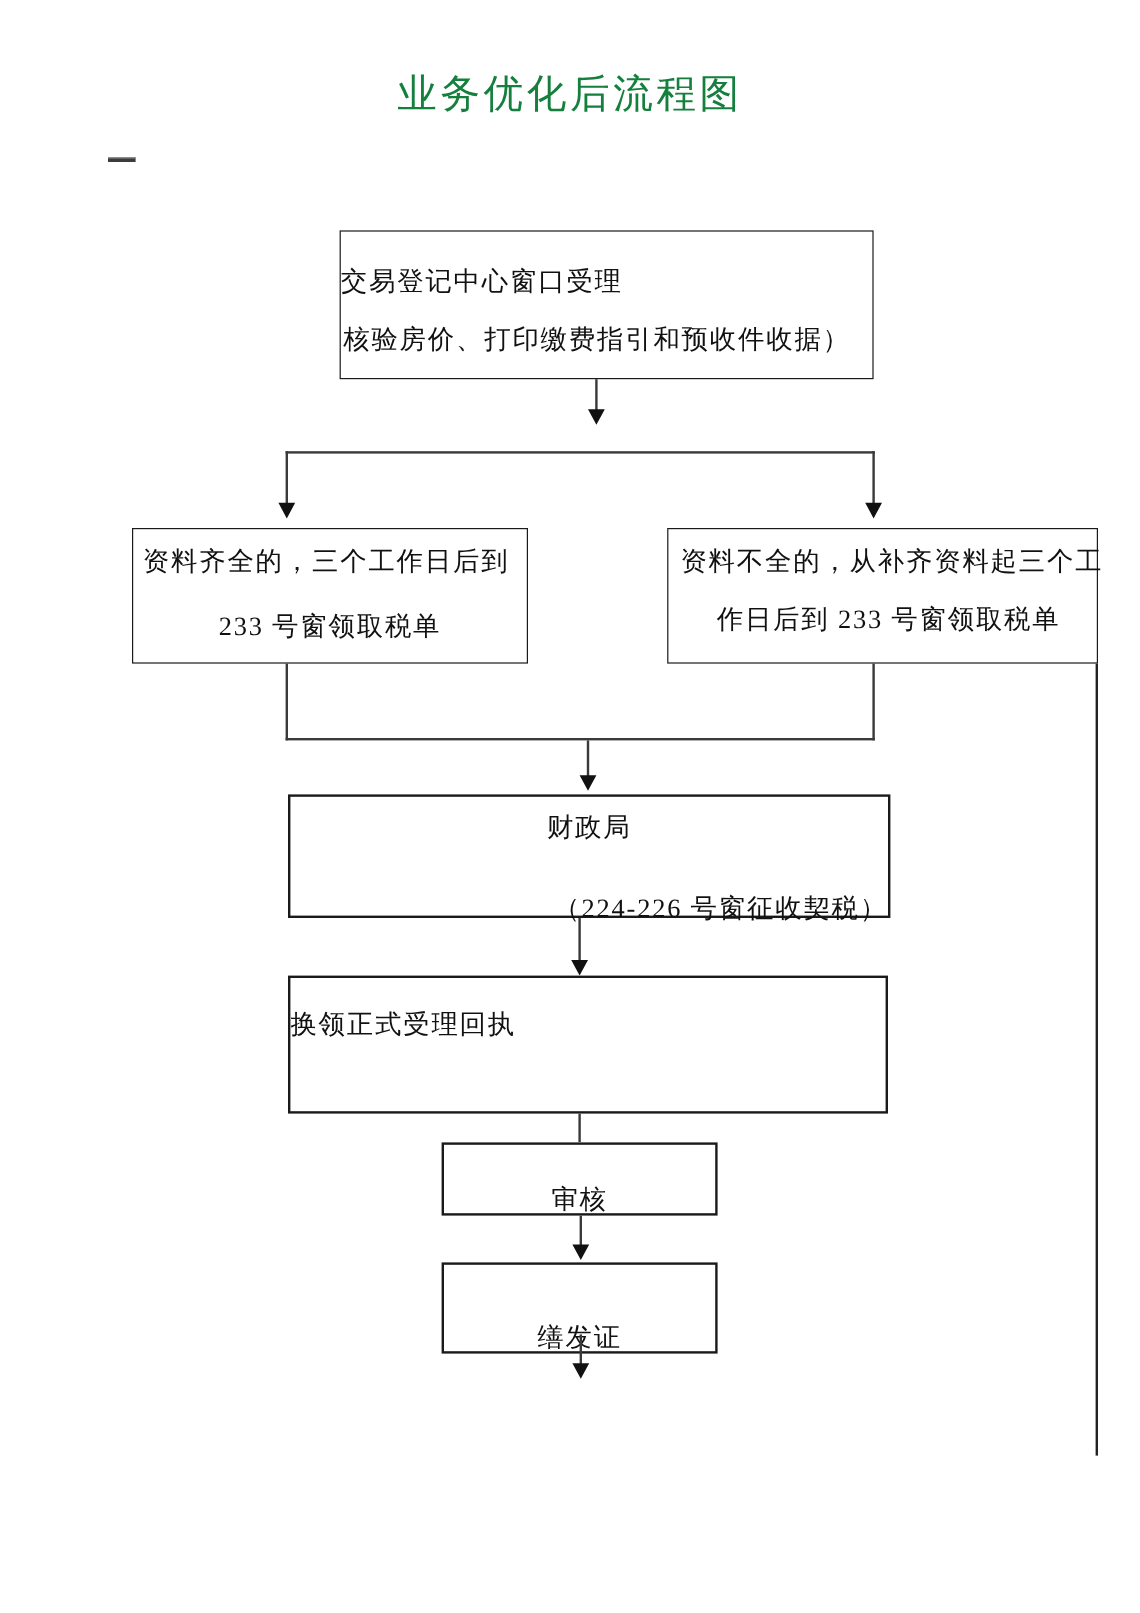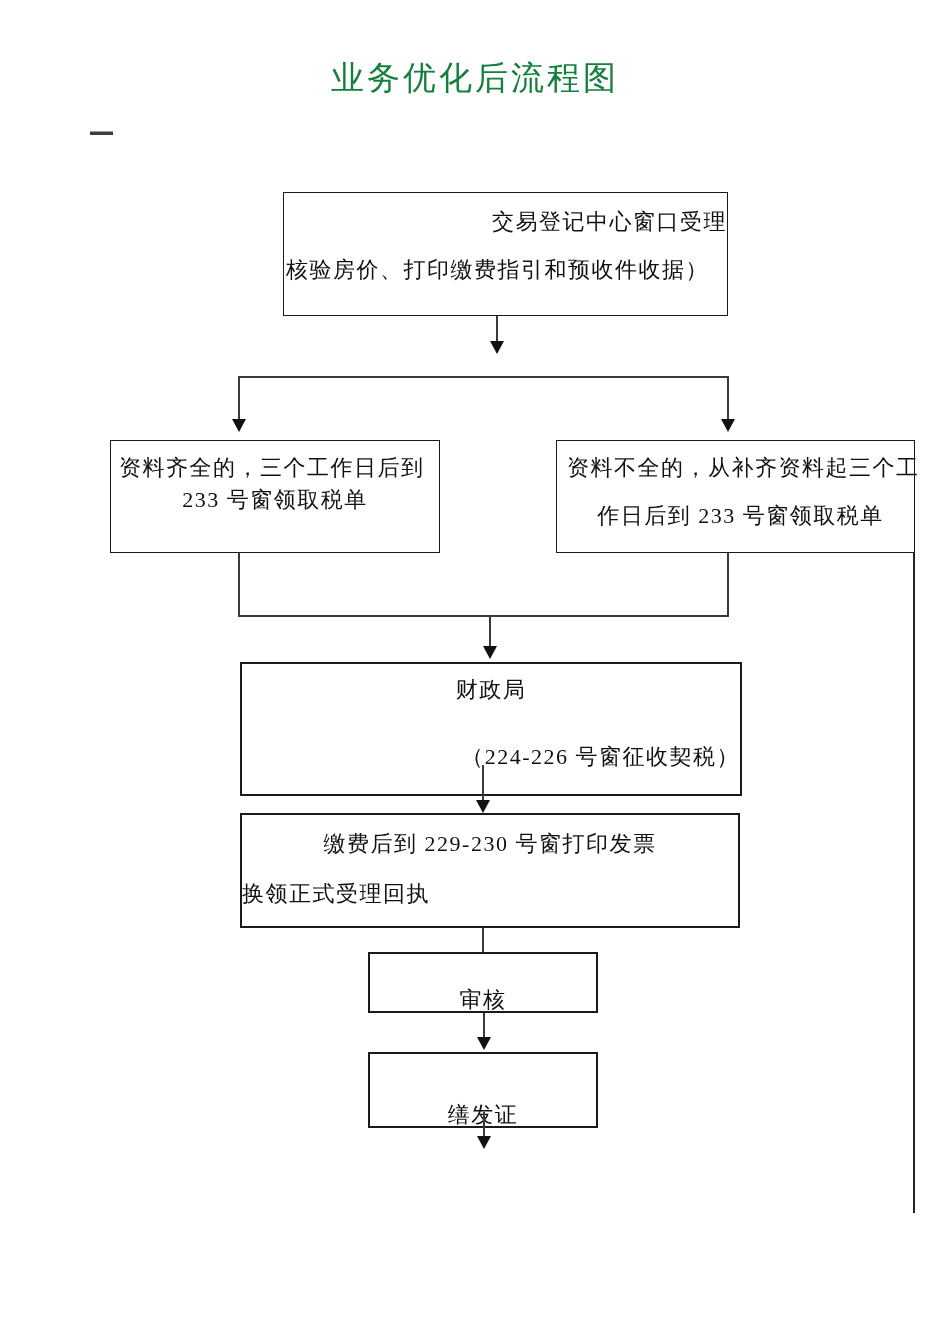--- a/index.html
+++ b/index.html
@@ -43,31 +43,31 @@
     font-size: 22px;
     letter-spacing: 1.5px;
     line-height: 1;
   }
   .node .ln {
     display: block;
     white-space: nowrap;
   }
   
   .n-start { left: 283px; top: 192px; width: 445px; height: 124px; border-width: 1.5px; }
-  .n-start .l1 { margin-top: 18px; text-align: right; }
+  .n-start .l1 { margin-top: 31px; text-align: left; }
   .n-start .l2 { margin-top: 26px; text-align: left; padding-left: 2px; }
   
   .n-left { left: 110px; top: 440px; width: 330px; height: 113px; border-width: 1.5px; }
   .n-left .l1 { margin-top: 16px; text-align: left; padding-left: 8px; }
-  .n-left .l2 { margin-top: 10px; text-align: center; }
+  .n-left .l2 { margin-top: 32px; text-align: center; }
   .n-right { left: 556px; top: 440px; width: 359px; height: 113px; border-width: 1.5px; }
   .n-right .l1 { margin-top: 16px; text-align: right; padding-left: 10px; }
   .n-right .l2 { margin-top: 26px; text-align: center; padding-left: 10px; }
   
-  .n-finance { left: 240px; top: 662px; width: 502px; height: 134px; }
+  .n-finance { left: 240px; top: 662px; width: 502px; height: 103px; }
   .n-finance .l1 { margin-top: 15px; text-align: center; }
   .n-finance .l2 { margin-top: 45px; text-align: right; }
   
   .n-pay { left: 240px; top: 813px; width: 500px; height: 115px; }
   .n-pay .l1 { margin-top: 18px; text-align: center; }
   .n-pay .l2 { margin-top: 28px; text-align: left; }
   
   .n-small { left: 368px; width: 230px; height: 61px; display: flex; align-items: flex-end; justify-content: center; }
   .n-review  { top: 952px; }
   .n-issue   { top: 1052px; height: 76px; }
@@ -136,21 +136,20 @@
 
   <div class="node n-finance">
     <span class="ln l1">财政局</span>
     <span class="ln l2">（224-226 号窗征收契税）</span>
   </div>
 
   <div class="cline" style="left:482px; top:765px; width:2px; height:37px;"></div>
   <div class="ah" style="left:476px; top:800px;"></div>
 
   <div class="node n-pay">
-    <span class="ln l1">缴费后到 229-230 号窗打印发票</span>
     <span class="ln l2">换领正式受理回执</span>
   </div>
 
   <div class="cline" style="left:482px; top:928px; width:2px; height:24px;"></div>
 
   <div class="node n-small n-review">
     <span class="ln">审核</span>
   </div>
 
   <div class="cline" style="left:483px; top:1013px; width:2px; height:26px;"></div>

